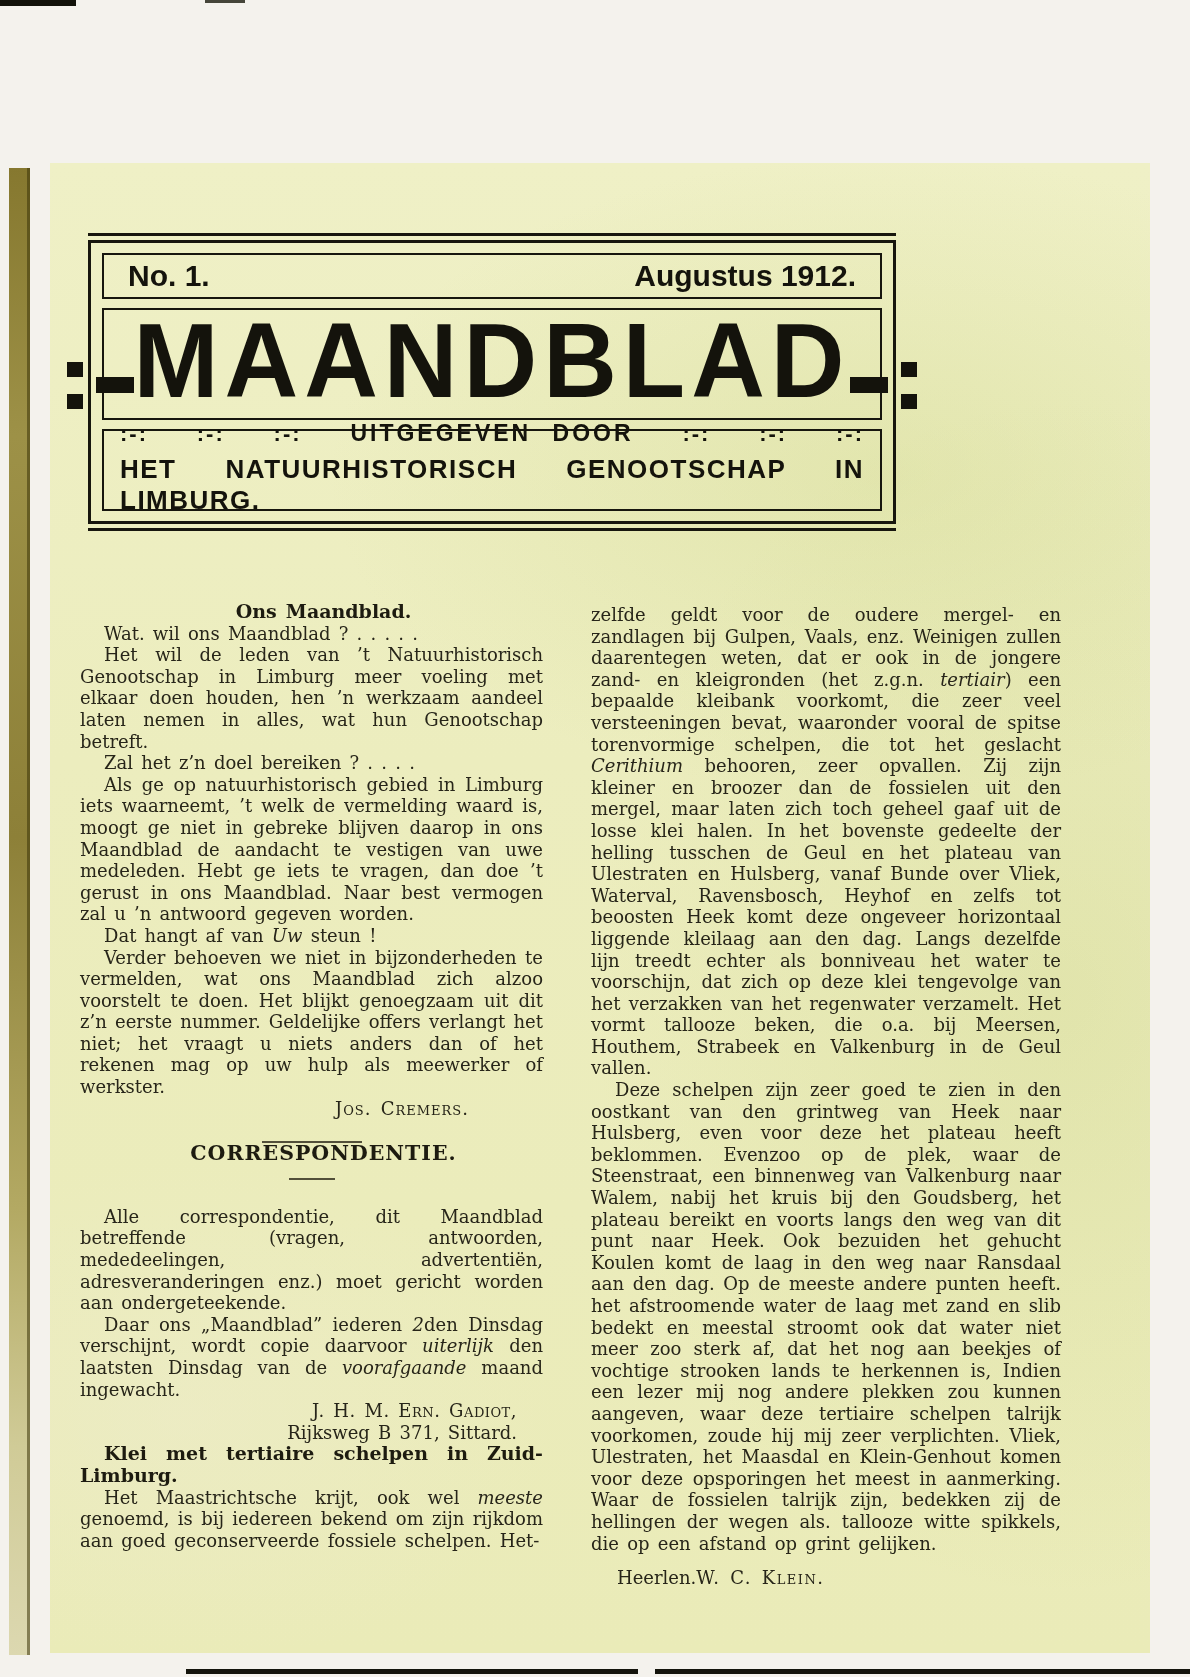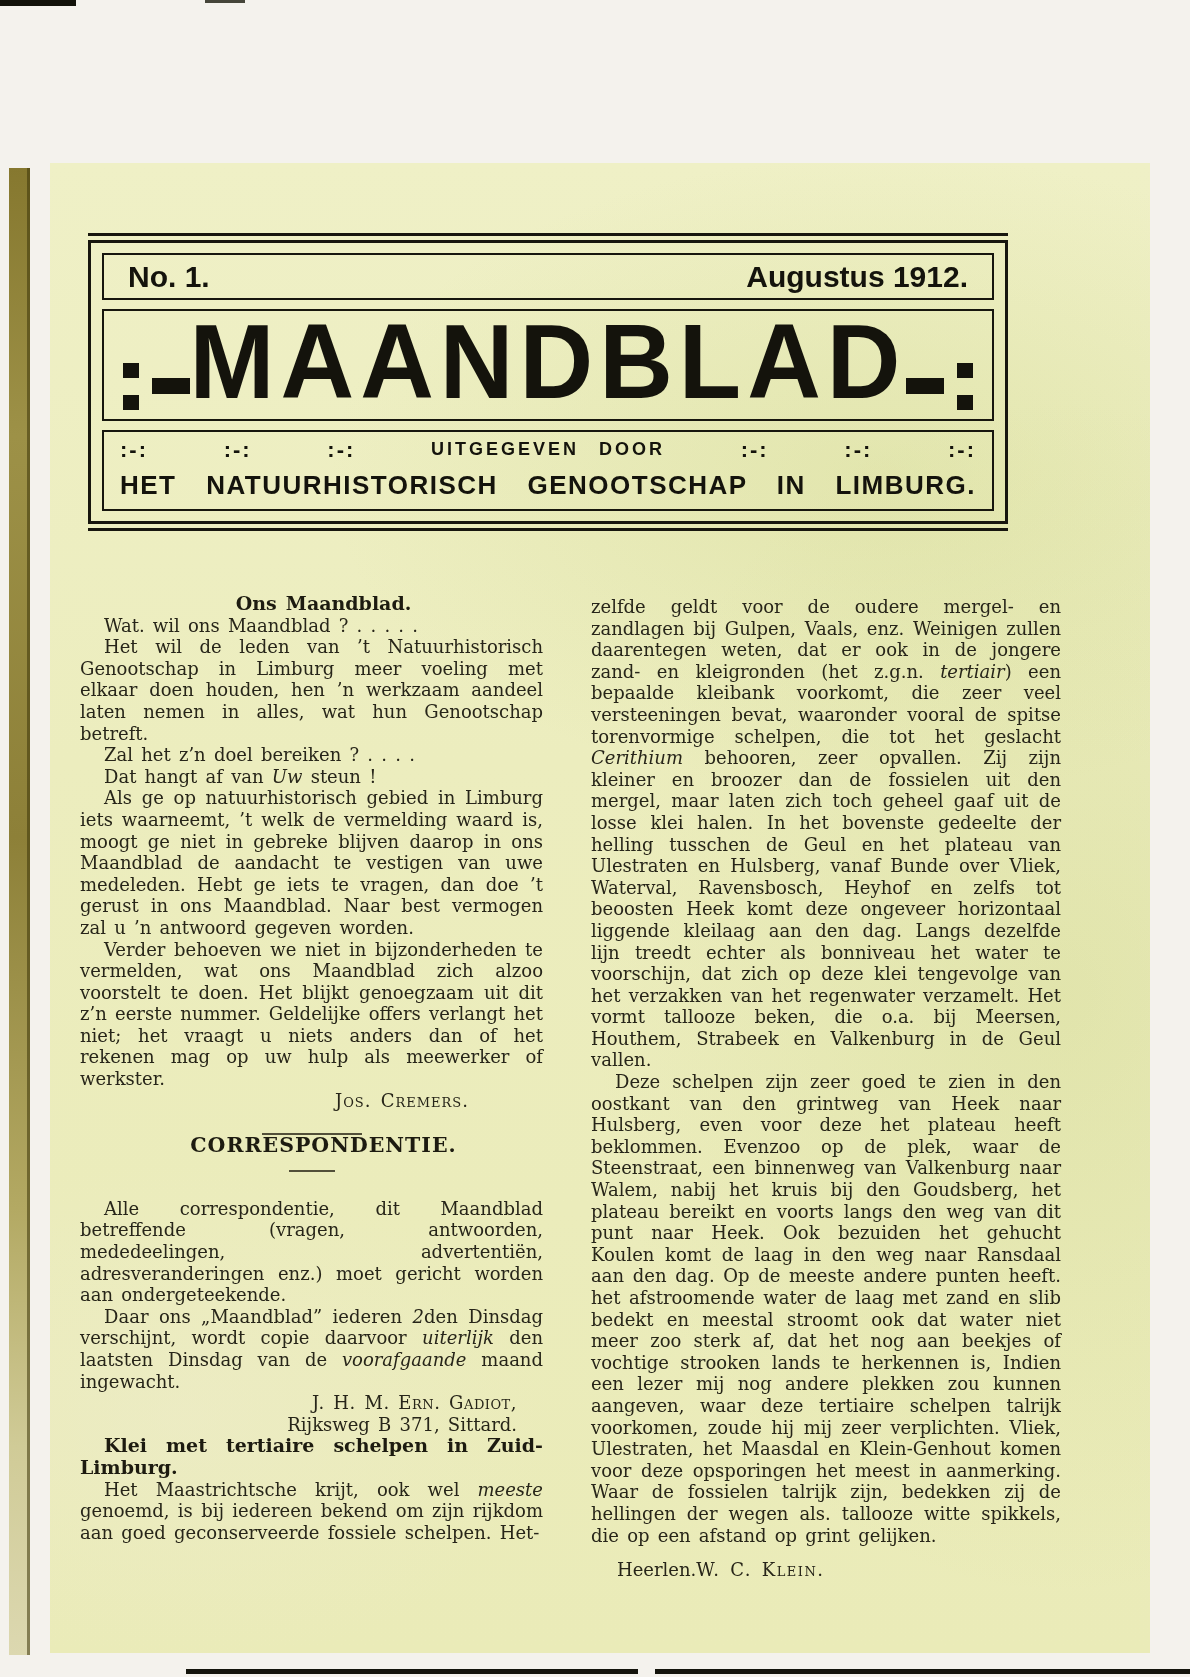--- a/index.html
+++ b/index.html
@@ -23,21 +23,21 @@
   .page{
     position:absolute;left:50px;top:163px;width:1100px;height:1490px;
     background:
       radial-gradient(900px 520px at 76% 21%, rgba(196,206,120,.28), transparent 62%),
       radial-gradient(720px 920px at 92% 56%, rgba(188,199,112,.22), transparent 65%),
       radial-gradient(620px 420px at 12% 84%, rgba(238,236,206,.45), transparent 60%),
       linear-gradient(180deg,#eff0c6 0%,#ecedbe 40%,#eaebb8 100%);
   }
   
   .masthead{
-    position:absolute;left:38px;top:77px;width:920px;height:284px;
+    position:absolute;left:38px;top:77px;width:808px;height:284px;
     box-sizing:border-box;border:3px solid #17160e;
     padding:10px 11px;display:flex;flex-direction:column;gap:9px;
   }
   .masthead::before{content:"";position:absolute;left:-3px;right:-3px;top:-10px;border-top:3px solid #17160e;}
   .masthead::after{content:"";position:absolute;left:-3px;right:-3px;bottom:-10px;border-top:3px solid #17160e;}
   .mast-box{border:2px solid #17160e;box-sizing:border-box;}
   .issue-box{
     height:48px;display:flex;justify-content:space-between;align-items:center;
     padding:0 24px;font-family:"Liberation Sans",sans-serif;font-weight:bold;
     font-size:30px;color:#14130c;
@@ -51,24 +51,24 @@
   .orn{display:flex;align-items:center;gap:13px;margin-top:42px;}
   .orn-colon{display:flex;flex-direction:column;gap:17px;}
   .orn-colon i{display:block;width:16px;height:15px;background:#14130c;}
   .orn-dash{width:38px;height:16px;background:#14130c;}
   .pub-box{
     height:82px;display:flex;flex-direction:column;justify-content:center;gap:7px;
     padding:4px 16px 8px;font-family:"Liberation Sans",sans-serif;font-weight:bold;color:#14130c;
   }
   .pub-line1{display:flex;justify-content:space-between;align-items:center;font-size:22px;}
   .pub-orn{letter-spacing:2px;}
-  .pub-label{font-size:18px;letter-spacing:3px;word-spacing:12px;text-align:right;}
+  .pub-label{font-size:23px;letter-spacing:3px;word-spacing:12px;text-align:right;}
   .pub-line2{font-size:26px;text-align:justify;text-align-last:justify;letter-spacing:1.5px;word-spacing:2px;}
   
-  .col{position:absolute;color:#272519;font-size:18px;line-height:21.6px;text-align:justify;word-spacing:2.5px;}
+  .col{position:absolute;color:#272519;font-size:18px;line-height:21.6px;text-align:justify;word-spacing:2.5px;margin-top:8px;}
   .col p{margin:0;text-indent:24px;}
   .left-col{left:30px;top:430px;width:463px;}
   .right-col{left:541px;top:433px;width:470px;}
   p.no-indent{text-indent:0;}
   .art-heading{text-align:center;text-indent:0;font-weight:bold;font-size:19px;margin:0 0 8px;color:#1d1b10;}
   .h-corr{font-size:20.5px;letter-spacing:1px;margin:26px 0 0;}
   .h-klei{font-size:19px;margin:40px 0 18px;text-align:justify;text-align-last:justify;}
   .sig-cremers{text-align:right;text-indent:0;font-variant:small-caps;letter-spacing:1px;padding-right:74px;margin-top:3px;}
   .sig-gadiot{text-align:right;text-indent:0;font-variant:small-caps;letter-spacing:.5px;padding-right:26px;margin-top:8px;}
   .sig-addr{text-align:right;text-indent:0;padding-right:26px;}
@@ -124,22 +124,22 @@
       <div class="pub-line2">HET NATUURHISTORISCH GENOOTSCHAP IN LIMBURG.</div>
     </div>
   </div>
 
   <div class="col left-col">
     <div>
       <p class="art-heading">Ons Maandblad.</p>
       <p>Wat. wil ons Maandblad ?  .   .   .   .   .</p>
       <p>Het wil de leden van ’t Natuurhistorisch Genootschap in Limburg meer voeling met elkaar doen houden, hen ’n werkzaam aandeel laten nemen in alles, wat hun Genootschap betreft.</p>
       <p>Zal het z’n doel bereiken ?  .   .   .   .</p>
+      <p>Als ge op natuurhistorisch gebied in Limburg iets waarneemt, ’t welk de vermelding waard is, moogt ge niet in gebreke blijven daarop in ons Maandblad de aandacht te vestigen van uwe medeleden.  Hebt ge iets te vragen, dan doe ’t gerust in ons Maandblad.  Naar best vermogen zal u ’n antwoord gegeven worden.</p>
       <p>Dat hangt af van <i>Uw</i> steun !</p>
-      <p>Als ge op natuurhistorisch gebied in Limburg iets waarneemt, ’t welk de vermelding waard is, moogt ge niet in gebreke blijven daarop in ons Maandblad de aandacht te vestigen van uwe medeleden.  Hebt ge iets te vragen, dan doe ’t gerust in ons Maandblad.  Naar best vermogen zal u ’n antwoord gegeven worden.</p>
       <p>Verder behoeven we niet in bijzonderheden te vermelden, wat ons Maandblad zich alzoo voorstelt te doen.  Het blijkt genoegzaam uit dit z’n eerste nummer.  Geldelijke offers verlangt het niet; het vraagt u niets anders dan of het rekenen mag op uw hulp als meewerker of werkster.</p>
       <p class="sig-cremers">Jos. Cremers.</p>
     </div>
     <hr class="divider">
     <div>
       <p class="art-heading h-corr">CORRESPONDENTIE.</p>
       <hr class="divider small">
       <p style="margin-top:26px;">Alle correspondentie, dit Maandblad betreffende (vragen, antwoorden, mededeelingen, advertentiën, adresveranderingen enz.) moet gericht worden aan ondergeteekende.</p>
       <p>Daar ons „Maandblad” iederen <i>2</i>den Dinsdag verschijnt, wordt copie daarvoor <i>uiterlijk</i> den laatsten Dinsdag van de <i>voorafgaande</i> maand ingewacht.</p>
       <p class="sig-gadiot">J. H. M. Ern. Gadiot,</p>

